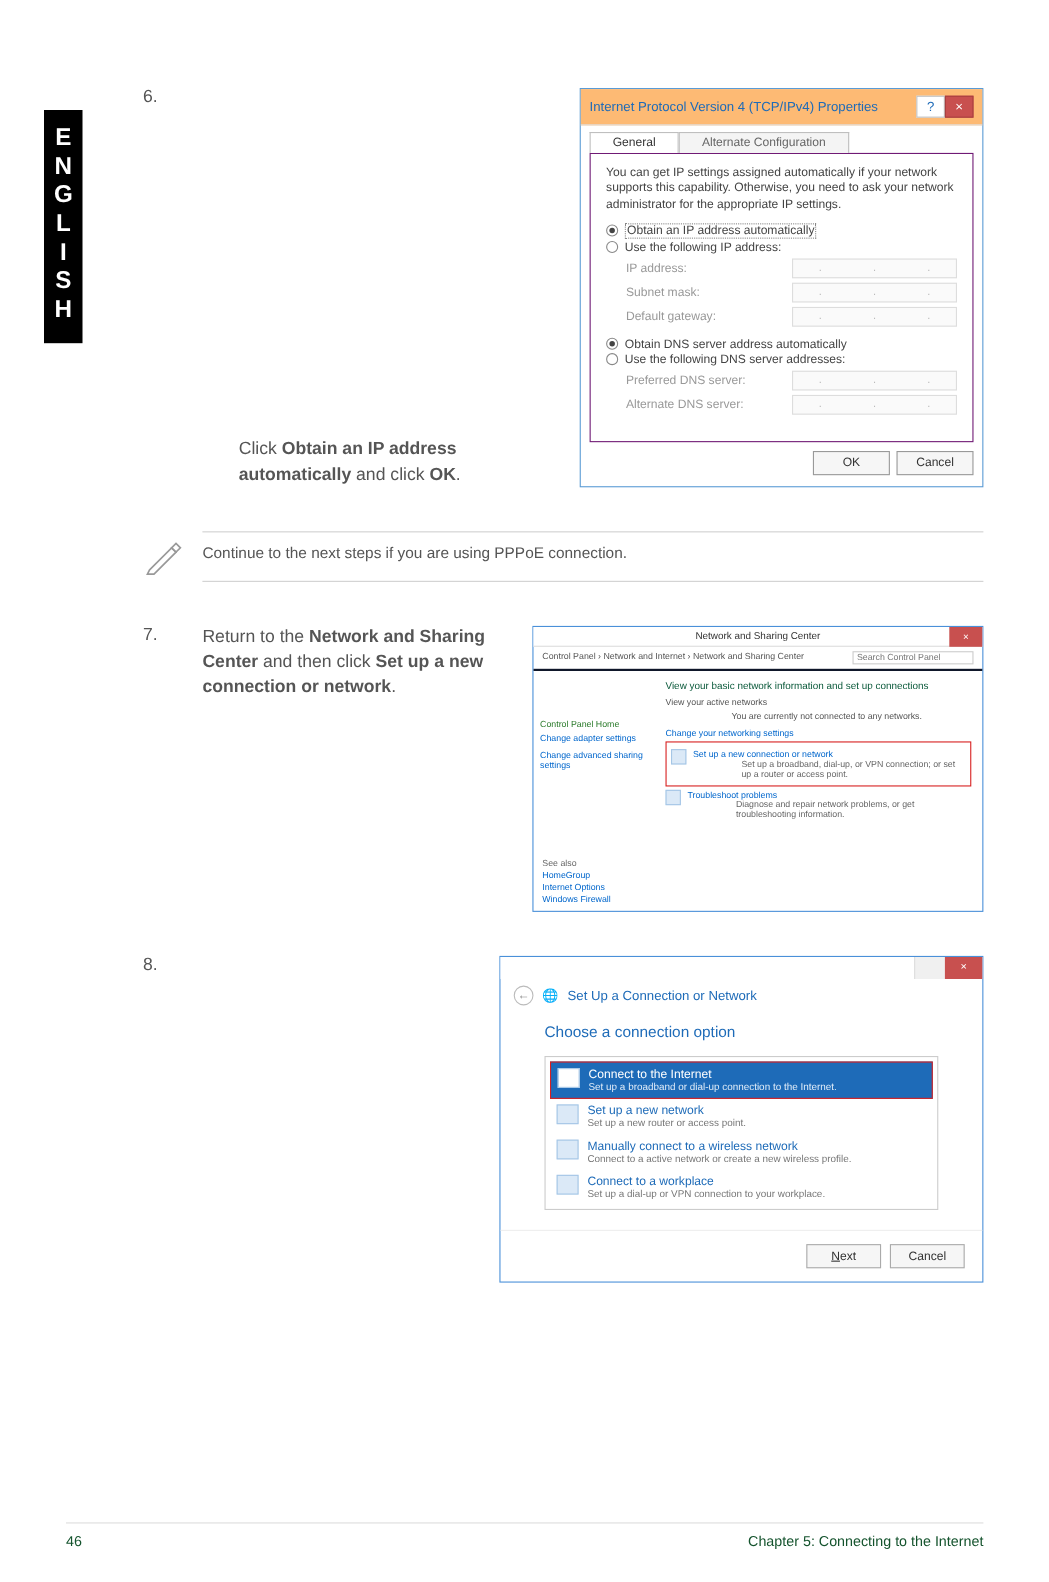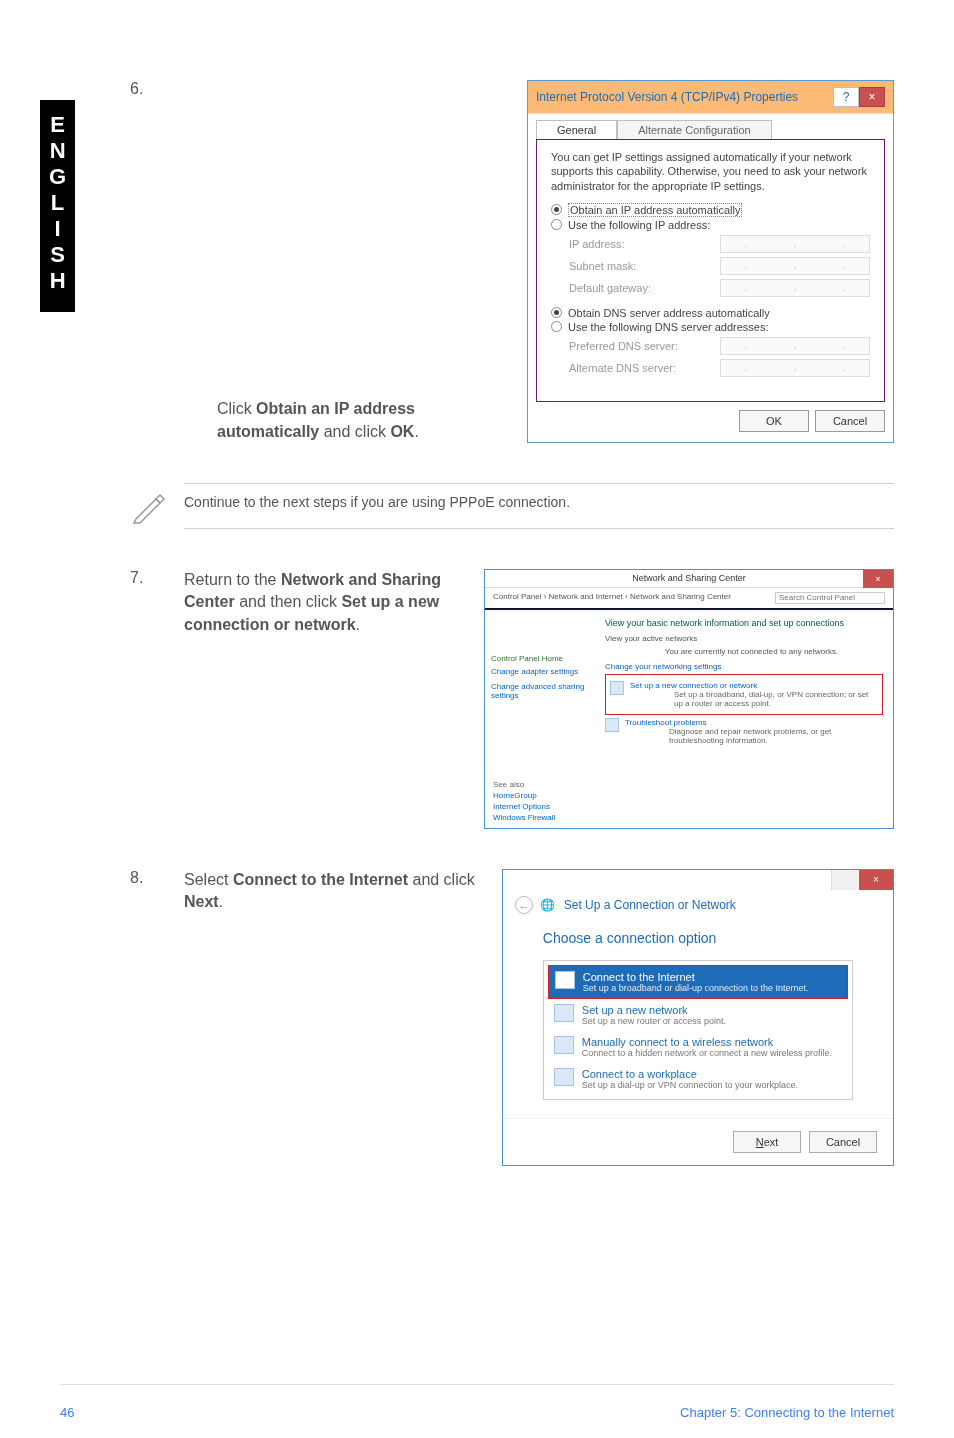--- a/index.html
+++ b/index.html
@@ -155,25 +155,25 @@
   .shot3 .opt.sel .oic { background:#fff; }
   .shot3 .opt .ot .o1 { color:#1e6bb8; font-size:11px; }
   .shot3 .opt.sel .ot .o1 { color:#fff; }
   .shot3 .opt .ot .o2 { color:#777; font-size:9px; }
   .shot3 .opt.sel .ot .o2 { color:#e0ecf8; }
   .shot3 .foot { display:flex; justify-content:flex-end; gap:8px; padding:12px 16px; border-top:1px solid #eee; }
   .shot3 .foot .b { min-width:68px; height:22px; border:1px solid #aaa; background:#f6f6f6; display:flex; align-items:center; justify-content:center; font-size:11px; }
 
   .footer {
     position:absolute;
-    bottom:18px; left:60px; right:60px;
+    bottom:30px; left:60px; right:60px;
     border-top:1px solid #ddd;
-    padding-top:20px;
+    padding-top:8px;
     display:flex; justify-content:space-between;
-    font-size:13px; color:#3b82f6;
+    font-size:13px; color:#14532d;
   }
 
   .u { text-decoration: underline; }
 </style>
 </head>
 <body>
 
 <div class="page">
   <div class="side-tab">
     <span>ENGLISH</span>
@@ -343,23 +343,20 @@
             <a>Internet Options</a>
             <a>Windows Firewall</a>
           </div>
         </div>
       </div>
     </div>
 
     <div class="step-row">
       <div class="step-num">8.</div>
       <div class="step-body" style="display:flex; gap:20px; align-items:flex-start;">
-        <div class="step-text wide">
-          <span>Select </span><strong>Connect to the Internet</strong><span> and click </span><strong>Next</strong><span>.</span>
-        </div>
 
         <div class="shot3">
           <div class="bar">
             <div class="min"></div>
             <div class="cls">×</div>
           </div>
           <div class="hdr">
             <div class="back">←</div>
             <span>🌐</span>
             <span>Set Up a Connection or Network</span>
@@ -378,21 +375,21 @@
                 <div class="oic"></div>
                 <div class="ot">
                     <div class="o1">Set up a new network</div>
                     <div class="o2">Set up a new router or access point.</div>
                   </div>
               </div>
               <div class="opt">
                 <div class="oic"></div>
                 <div class="ot">
                     <div class="o1">Manually connect to a wireless network</div>
-                    <div class="o2">Connect to a hidden network or connect a new wireless profile.</div>
+                    <div class="o2">Connect to a active network or create a new wireless profile.</div>
                   </div>
               </div>
               <div class="opt">
                 <div class="oic"></div>
                 <div class="ot">
                     <div class="o1">Connect to a workplace</div>
                     <div class="o2">Set up a dial-up or VPN connection to your workplace.</div>
                   </div>
               </div>
             </div>

